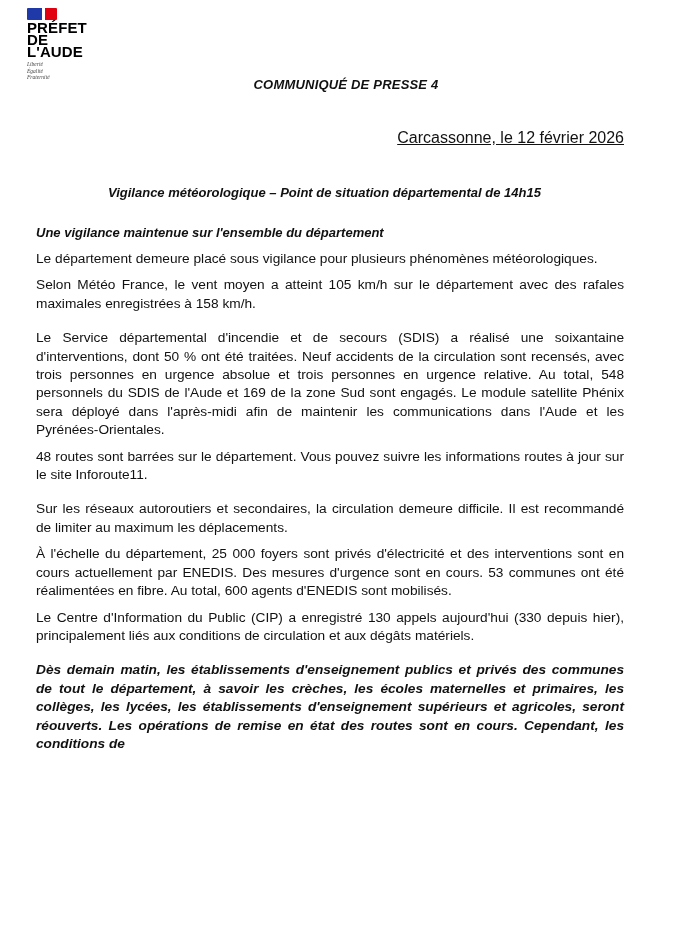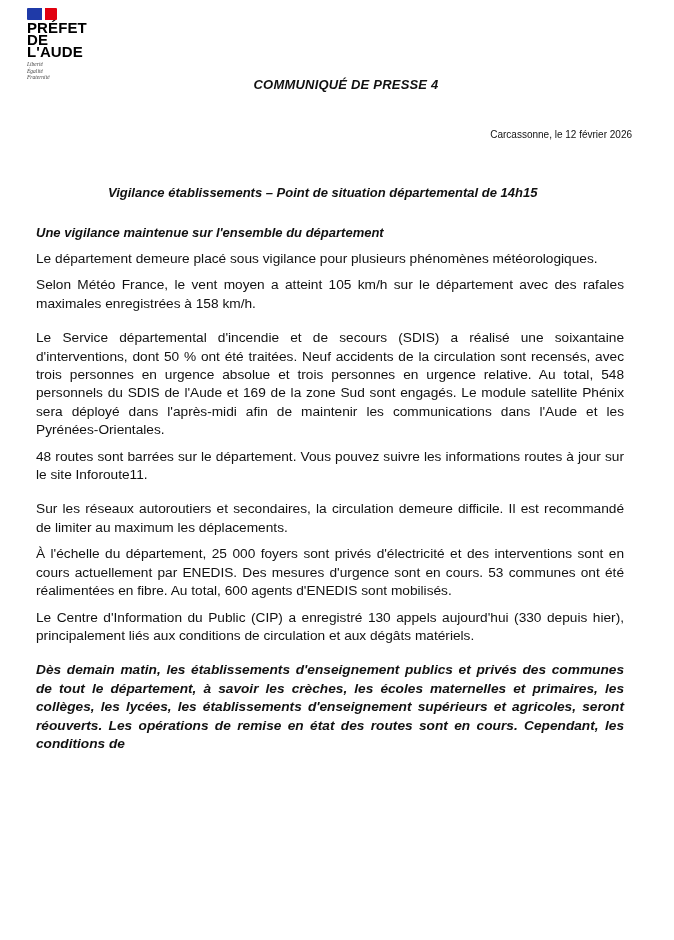--- a/index.html
+++ b/index.html
@@ -56,23 +56,24 @@
       box-sizing: border-box;
       font-family: "Liberation Sans", sans-serif;
       font-weight: bold;
       font-style: italic;
       font-size: 13px;
       letter-spacing: 0.2px;
     }
     .dateline {
       position: absolute;
       top: 129px;
-      right: 42px;
-      font-size: 10px;
+      right: 50px;
+      font-size: 16px;
       color: #111;
+      text-decoration: underline;
     }
     .subject {
       position: absolute;
       top: 185px;
       left: 108px;
       font-weight: bold;
       font-style: italic;
       font-size: 13px;
     }
     .content {
@@ -114,21 +115,21 @@
     <div>Liberté</div>
     <div>Égalité</div>
     <div>Fraternité</div>
   </div>
 </div>
 
 <div class="doc-type">COMMUNIQUÉ DE PRESSE 4</div>
 
 <div class="dateline">Carcassonne, le 12 février 2026</div>
 
-<div class="subject">Vigilance établissements – Point de situation départemental de 14h15</div>
+<div class="subject">Vigilance météorologique – Point de situation départemental de 14h15</div>
 
 <div class="content">
 
   <div class="section">
     <h2>Une vigilance maintenue sur l'ensemble du département</h2>
     <p>Le département demeure placé sous vigilance pour plusieurs phénomènes météorologiques.</p>
     <p>Selon Météo France, le vent moyen a atteint 105 km/h sur le département avec des rafales maximales enregistrées à 158 km/h.</p>
   </div>
 
   <div class="section">

